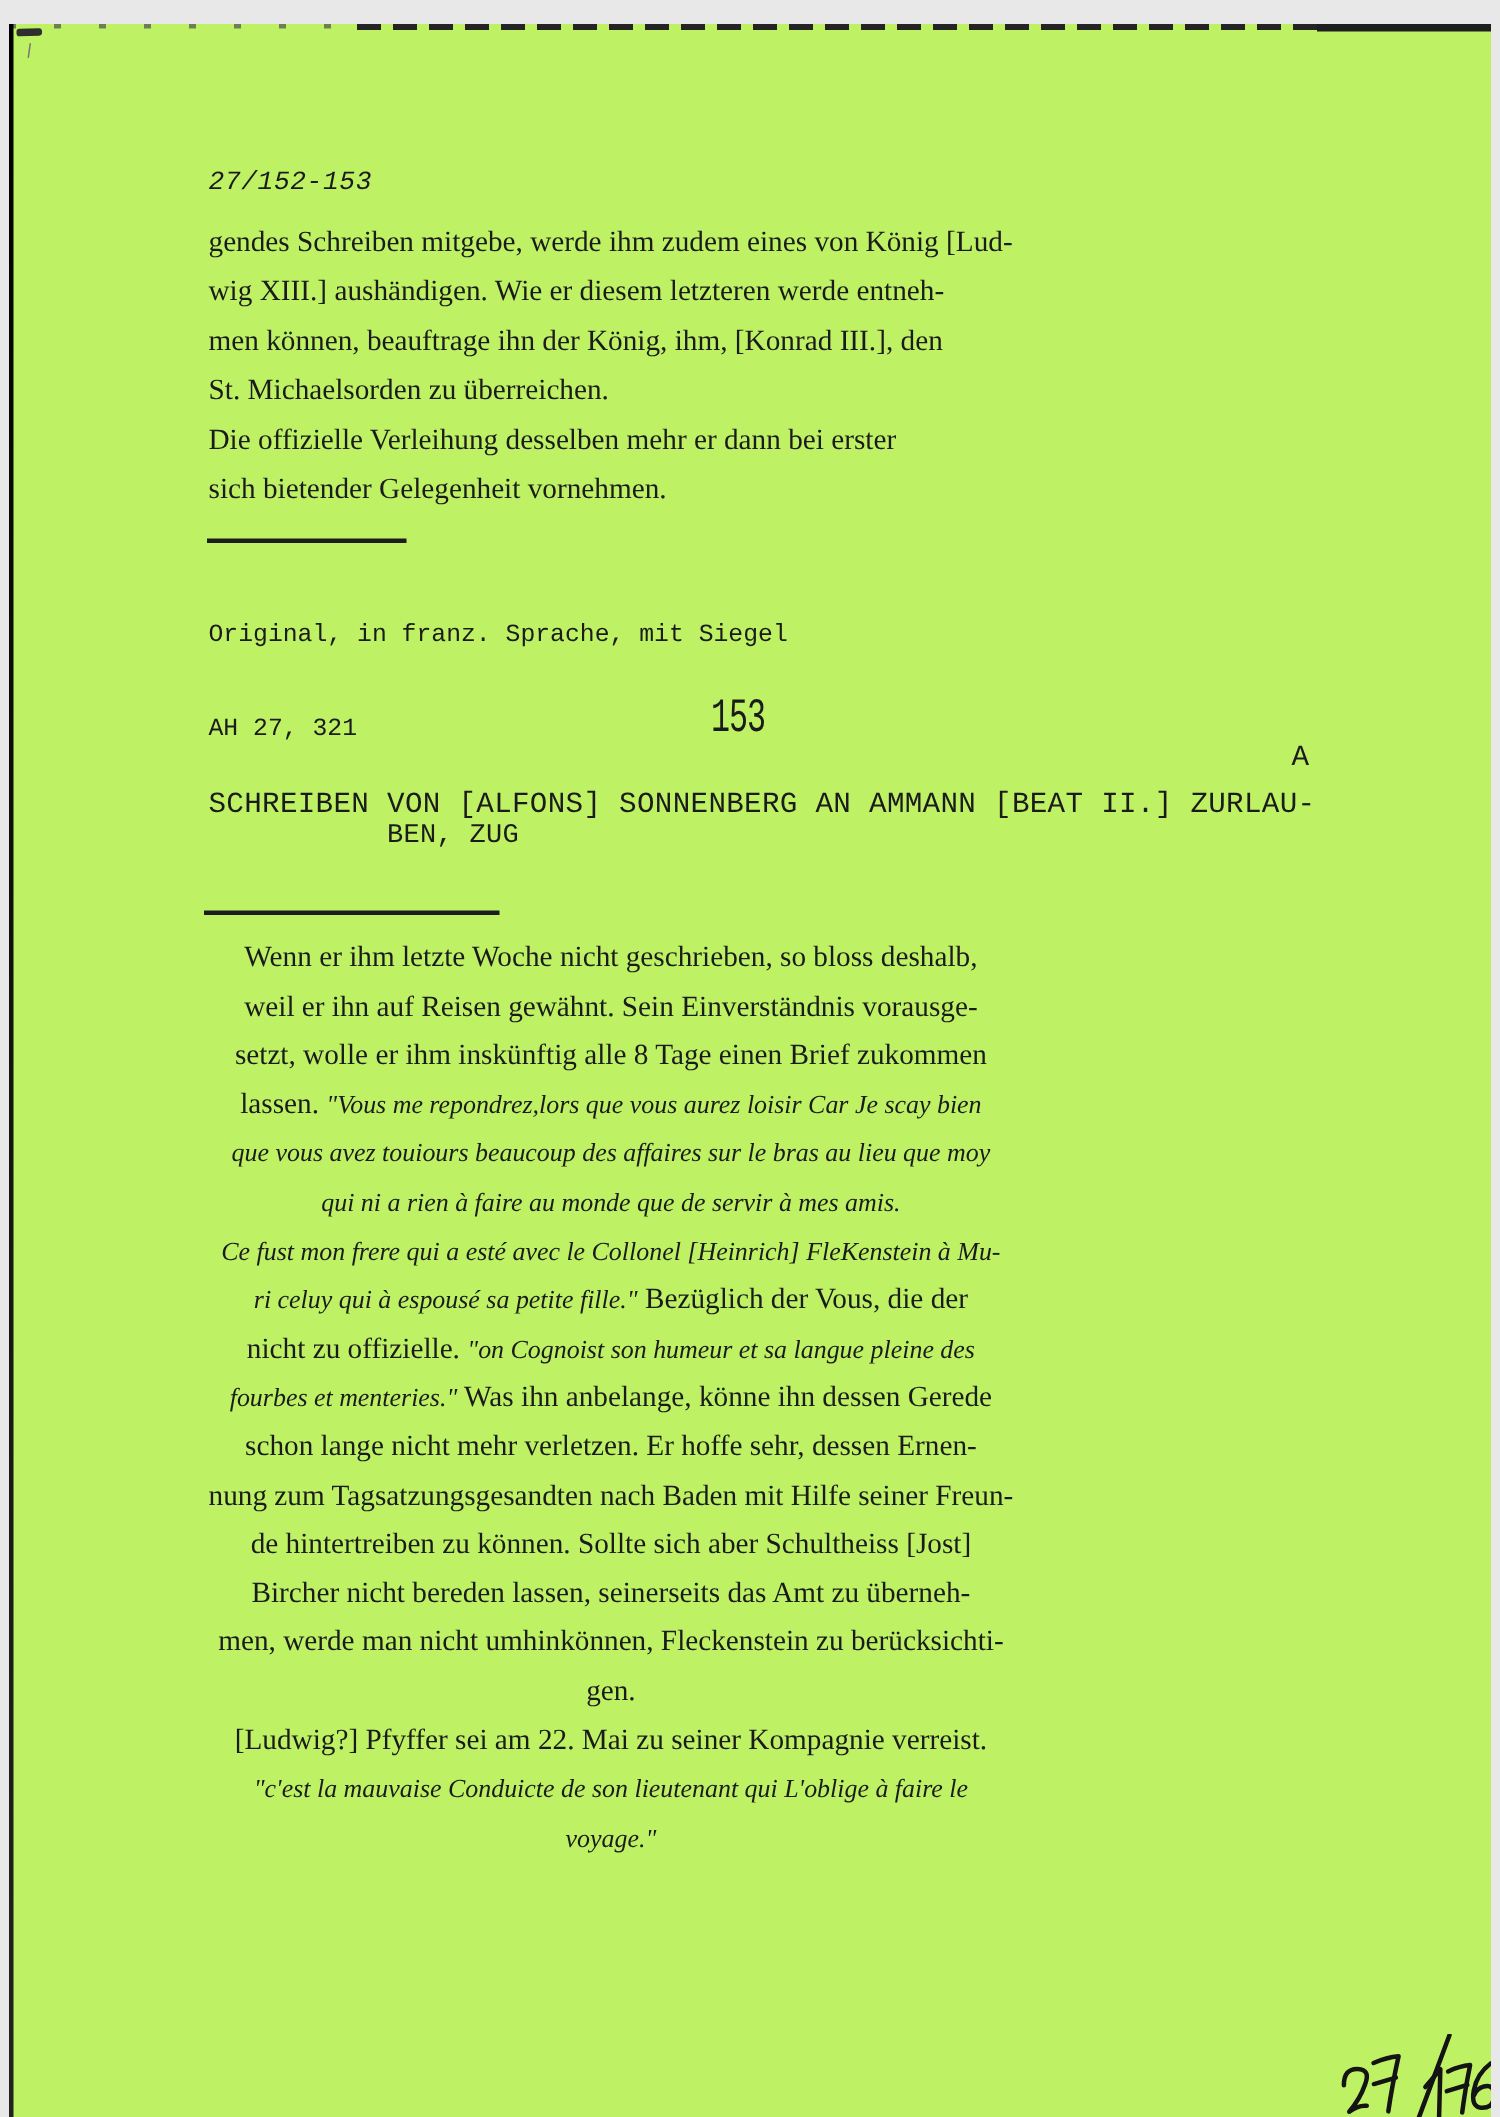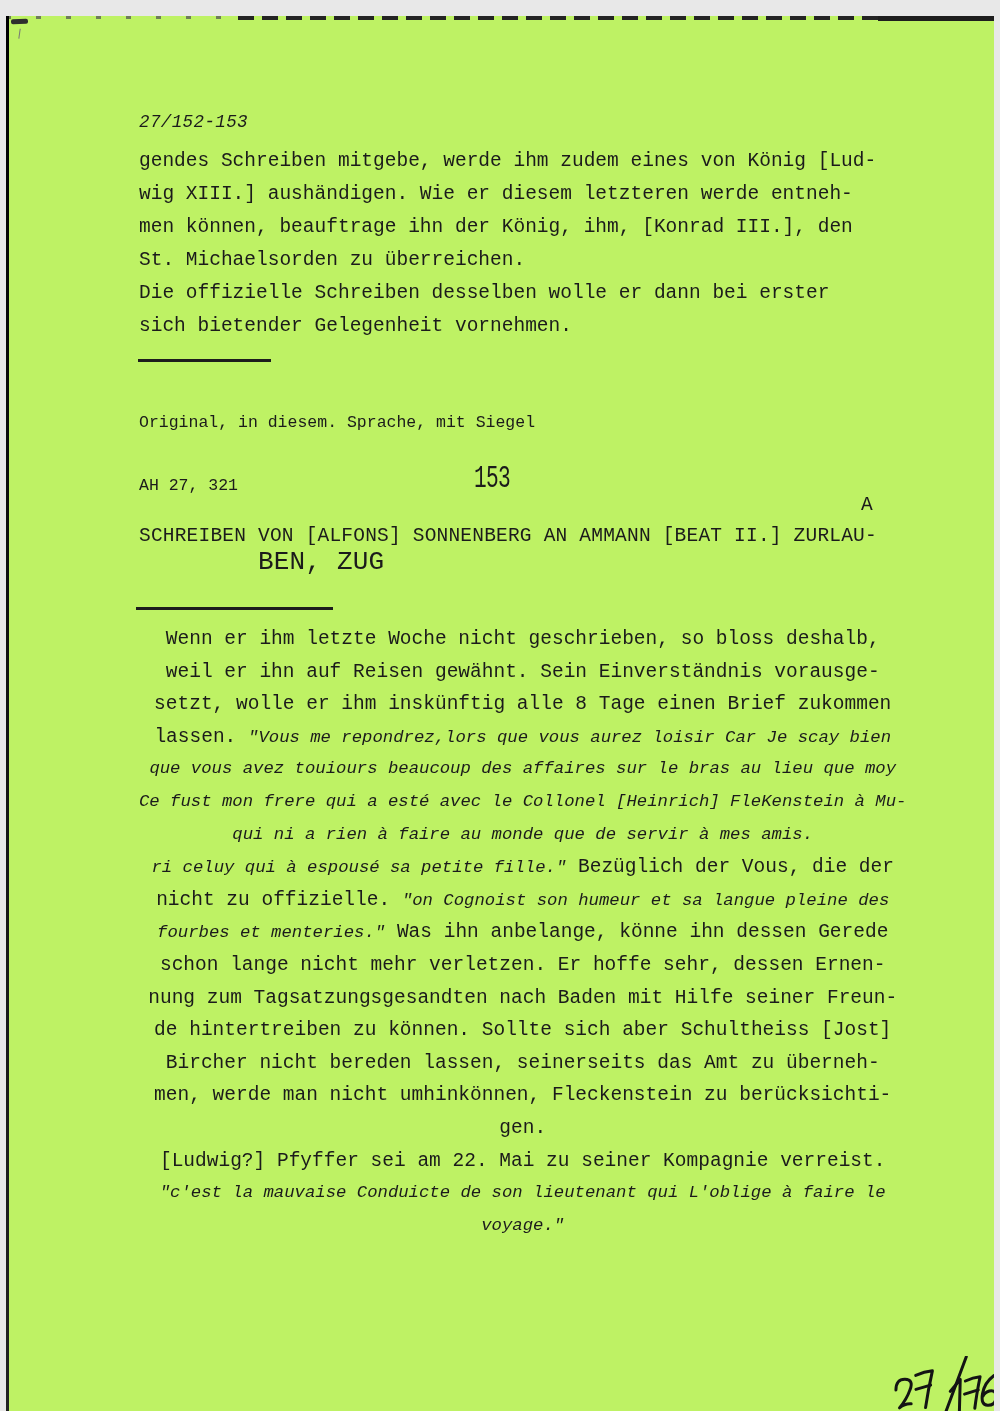--- a/index.html
+++ b/index.html
@@ -16,33 +16,33 @@
   .te-c{left:872px;width:128px;height:5px;background:#1e1e1e;}
   .left-edge{position:absolute;left:0;top:0;width:2.5px;height:1403px;background:linear-gradient(#000,#161616 60%,#222);}
   .corner-mark{position:absolute;left:5px;top:3px;width:17px;height:5px;background:#2e2e2e;border-radius:2px;transform:rotate(-2deg);}
   .corner-dot{position:absolute;left:13px;top:13px;width:5px;height:10px;border-left:1.5px solid #777;transform:rotate(8deg);}
   .bottom-bar{position:absolute;left:35px;top:1396px;width:965px;height:7px;
     background:linear-gradient(90deg,#b5b5b5 0%,#6a6a6a 5%,#2e2e2e 12%,#1c1c1c 45%,#000 65%);}
   
   .abs{position:absolute;white-space:pre;}
   .de{font-size:19.5px;}
   .fr{font-style:italic;font-size:17.3px;}
-  .para{position:absolute;left:133px;}
+  .para{position:absolute;left:133px;font-family:Liberation Serif, serif;}
   .tl{white-space:pre;height:33px;line-height:33px;}
   .p-body .tl{height:32.6px;line-height:32.6px;text-align:center;}
   .ref{left:133px;top:96px;font-style:italic;font-size:17.5px;letter-spacing:.4px;}
   .rule{position:absolute;background:#1d1d1d;}
   .rule-1{left:132px;top:343px;width:133px;height:2.5px;}
   .rule-2{left:130px;top:591px;width:197px;height:3px;}
   .source{left:133px;top:354px;font-size:16.5px;line-height:21px;white-space:pre;}
   .entry-no{left:468px;top:447px;font-size:32px;line-height:32px;letter-spacing:-1px;transform:scaleX(.66);transform-origin:left top;}
   .date-line{left:133px;top:478px;font-size:19.5px;letter-spacing:.5px;}
   .corner-letter{left:855px;top:478px;font-size:19.5px;}
   .head1{left:133px;top:509px;font-size:19.5px;}
-  .head2{left:252px;top:531px;font-size:26px;}
+  .head2{left:252px;top:531px;font-size:18px;}
   .head1,.head2{letter-spacing:.2px;}
   .handwriting{position:absolute;left:878px;top:1340px;}
 </style>
 </head>
 <body>
 
 <div class="page">
 
   <div class="edge-seg te-a"></div>
   <div class="edge-seg te-b"></div>
@@ -51,44 +51,44 @@
   <div class="corner-mark"></div>
   <div class="corner-dot"></div>
 
   <div class="abs ref">27/152-153</div>
 
   <div class="para p-top" style="top:129px">
       <div class="tl"><span class="de">gendes Schreiben mitgebe, werde ihm zudem eines von König [Lud-</span></div>
       <div class="tl"><span class="de">wig XIII.] aushändigen. Wie er diesem letzteren werde entneh-</span></div>
       <div class="tl"><span class="de">men können, beauftrage ihn der König, ihm, [Konrad III.], den</span></div>
       <div class="tl"><span class="de">St. Michaelsorden zu überreichen.</span></div>
-      <div class="tl"><span class="de">Die offizielle Schreiben desselben wolle er dann bei erster</span></div>
+      <div class="tl"><span class="de">Die offizielle Verleihung desselben mehr er dann bei erster</span></div>
       <div class="tl"><span class="de">sich bietender Gelegenheit vornehmen.</span></div>
     </div>
 
   <div class="rule rule-1"></div>
   <div class="abs source">
-    <div>Original, in diesem. Sprache, mit Siegel</div>
+    <div>Original, in franz. Sprache, mit Siegel</div>
     <div>AH 27, 321</div>
   </div>
 
   <div class="abs entry-no">153</div>
   <div class="abs corner-letter">A</div>
   <div class="abs head1">SCHREIBEN VON [ALFONS] SONNENBERG AN AMMANN [BEAT II.] ZURLAU-</div>
   <div class="abs head2">BEN, ZUG</div>
   <div class="rule rule-2"></div>
 
   <div class="para p-body" style="top:607px">
       <div class="tl"><span class="de">Wenn er ihm letzte Woche nicht geschrieben, so bloss deshalb,</span></div>
       <div class="tl"><span class="de">weil er ihn auf Reisen gewähnt. Sein Einverständnis vorausge-</span></div>
       <div class="tl"><span class="de">setzt, wolle er ihm inskünftig alle 8 Tage einen Brief zukommen</span></div>
       <div class="tl"><span class="de">lassen. </span><span class="fr">"Vous me repondrez,lors que vous aurez loisir Car Je scay bien</span></div>
       <div class="tl"><span class="fr">que vous avez touiours beaucoup des affaires sur le bras au lieu que moy</span></div>
+      <div class="tl"><span class="fr">qui ni a rien à faire au monde que de servir à mes amis.</span></div>
       <div class="tl"><span class="fr">Ce fust mon frere qui a esté avec le Collonel [Heinrich] FleKenstein à Mu-</span></div>
-      <div class="tl"><span class="fr">qui ni a rien à faire au monde que de servir à mes amis.</span></div>
       <div class="tl"><span class="fr">ri celuy qui à espousé sa petite fille."</span><span class="de"> Bezüglich der Vous, die der</span></div>
       <div class="tl"><span class="de">nicht zu offizielle. </span><span class="fr">"on Cognoist son humeur et sa langue pleine des</span></div>
       <div class="tl"><span class="fr">fourbes et menteries."</span><span class="de"> Was ihn anbelange, könne ihn dessen Gerede</span></div>
       <div class="tl"><span class="de">schon lange nicht mehr verletzen. Er hoffe sehr, dessen Ernen-</span></div>
       <div class="tl"><span class="de">nung zum Tagsatzungsgesandten nach Baden mit Hilfe seiner Freun-</span></div>
       <div class="tl"><span class="de">de hintertreiben zu können. Sollte sich aber Schultheiss [Jost]</span></div>
       <div class="tl"><span class="de">Bircher nicht bereden lassen, seinerseits das Amt zu überneh-</span></div>
       <div class="tl"><span class="de">men, werde man nicht umhinkönnen, Fleckenstein zu berücksichti-</span></div>
       <div class="tl"><span class="de">gen.</span></div>
       <div class="tl"><span class="de">[Ludwig?] Pfyffer sei am 22. Mai zu seiner Kompagnie verreist.</span></div>

